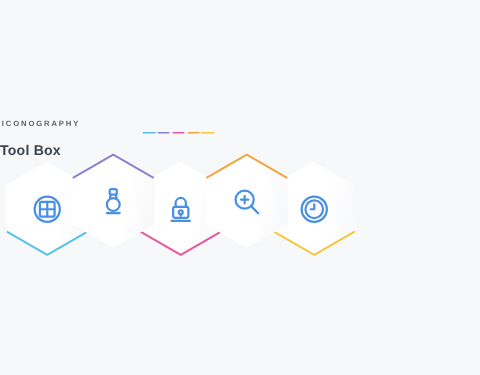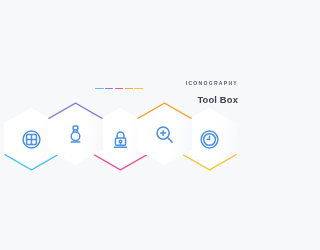--- a/index.html
+++ b/index.html
@@ -22,21 +22,21 @@
     width: 238px;
     height: 250px;
   }
 
   
   .title-block {
     position: absolute;
     left: 0;
     top: 80px;
     width: 238px;
-    text-align: right;
+    text-align: left;
   }
   .kicker {
     font-size: 5.1px;
     letter-spacing: 1.25px;
     color: #5a6270;
     font-weight: 700;
     line-height: 6px;
     margin: 0;
     padding-left: 1.2px;
     text-transform: uppercase;

